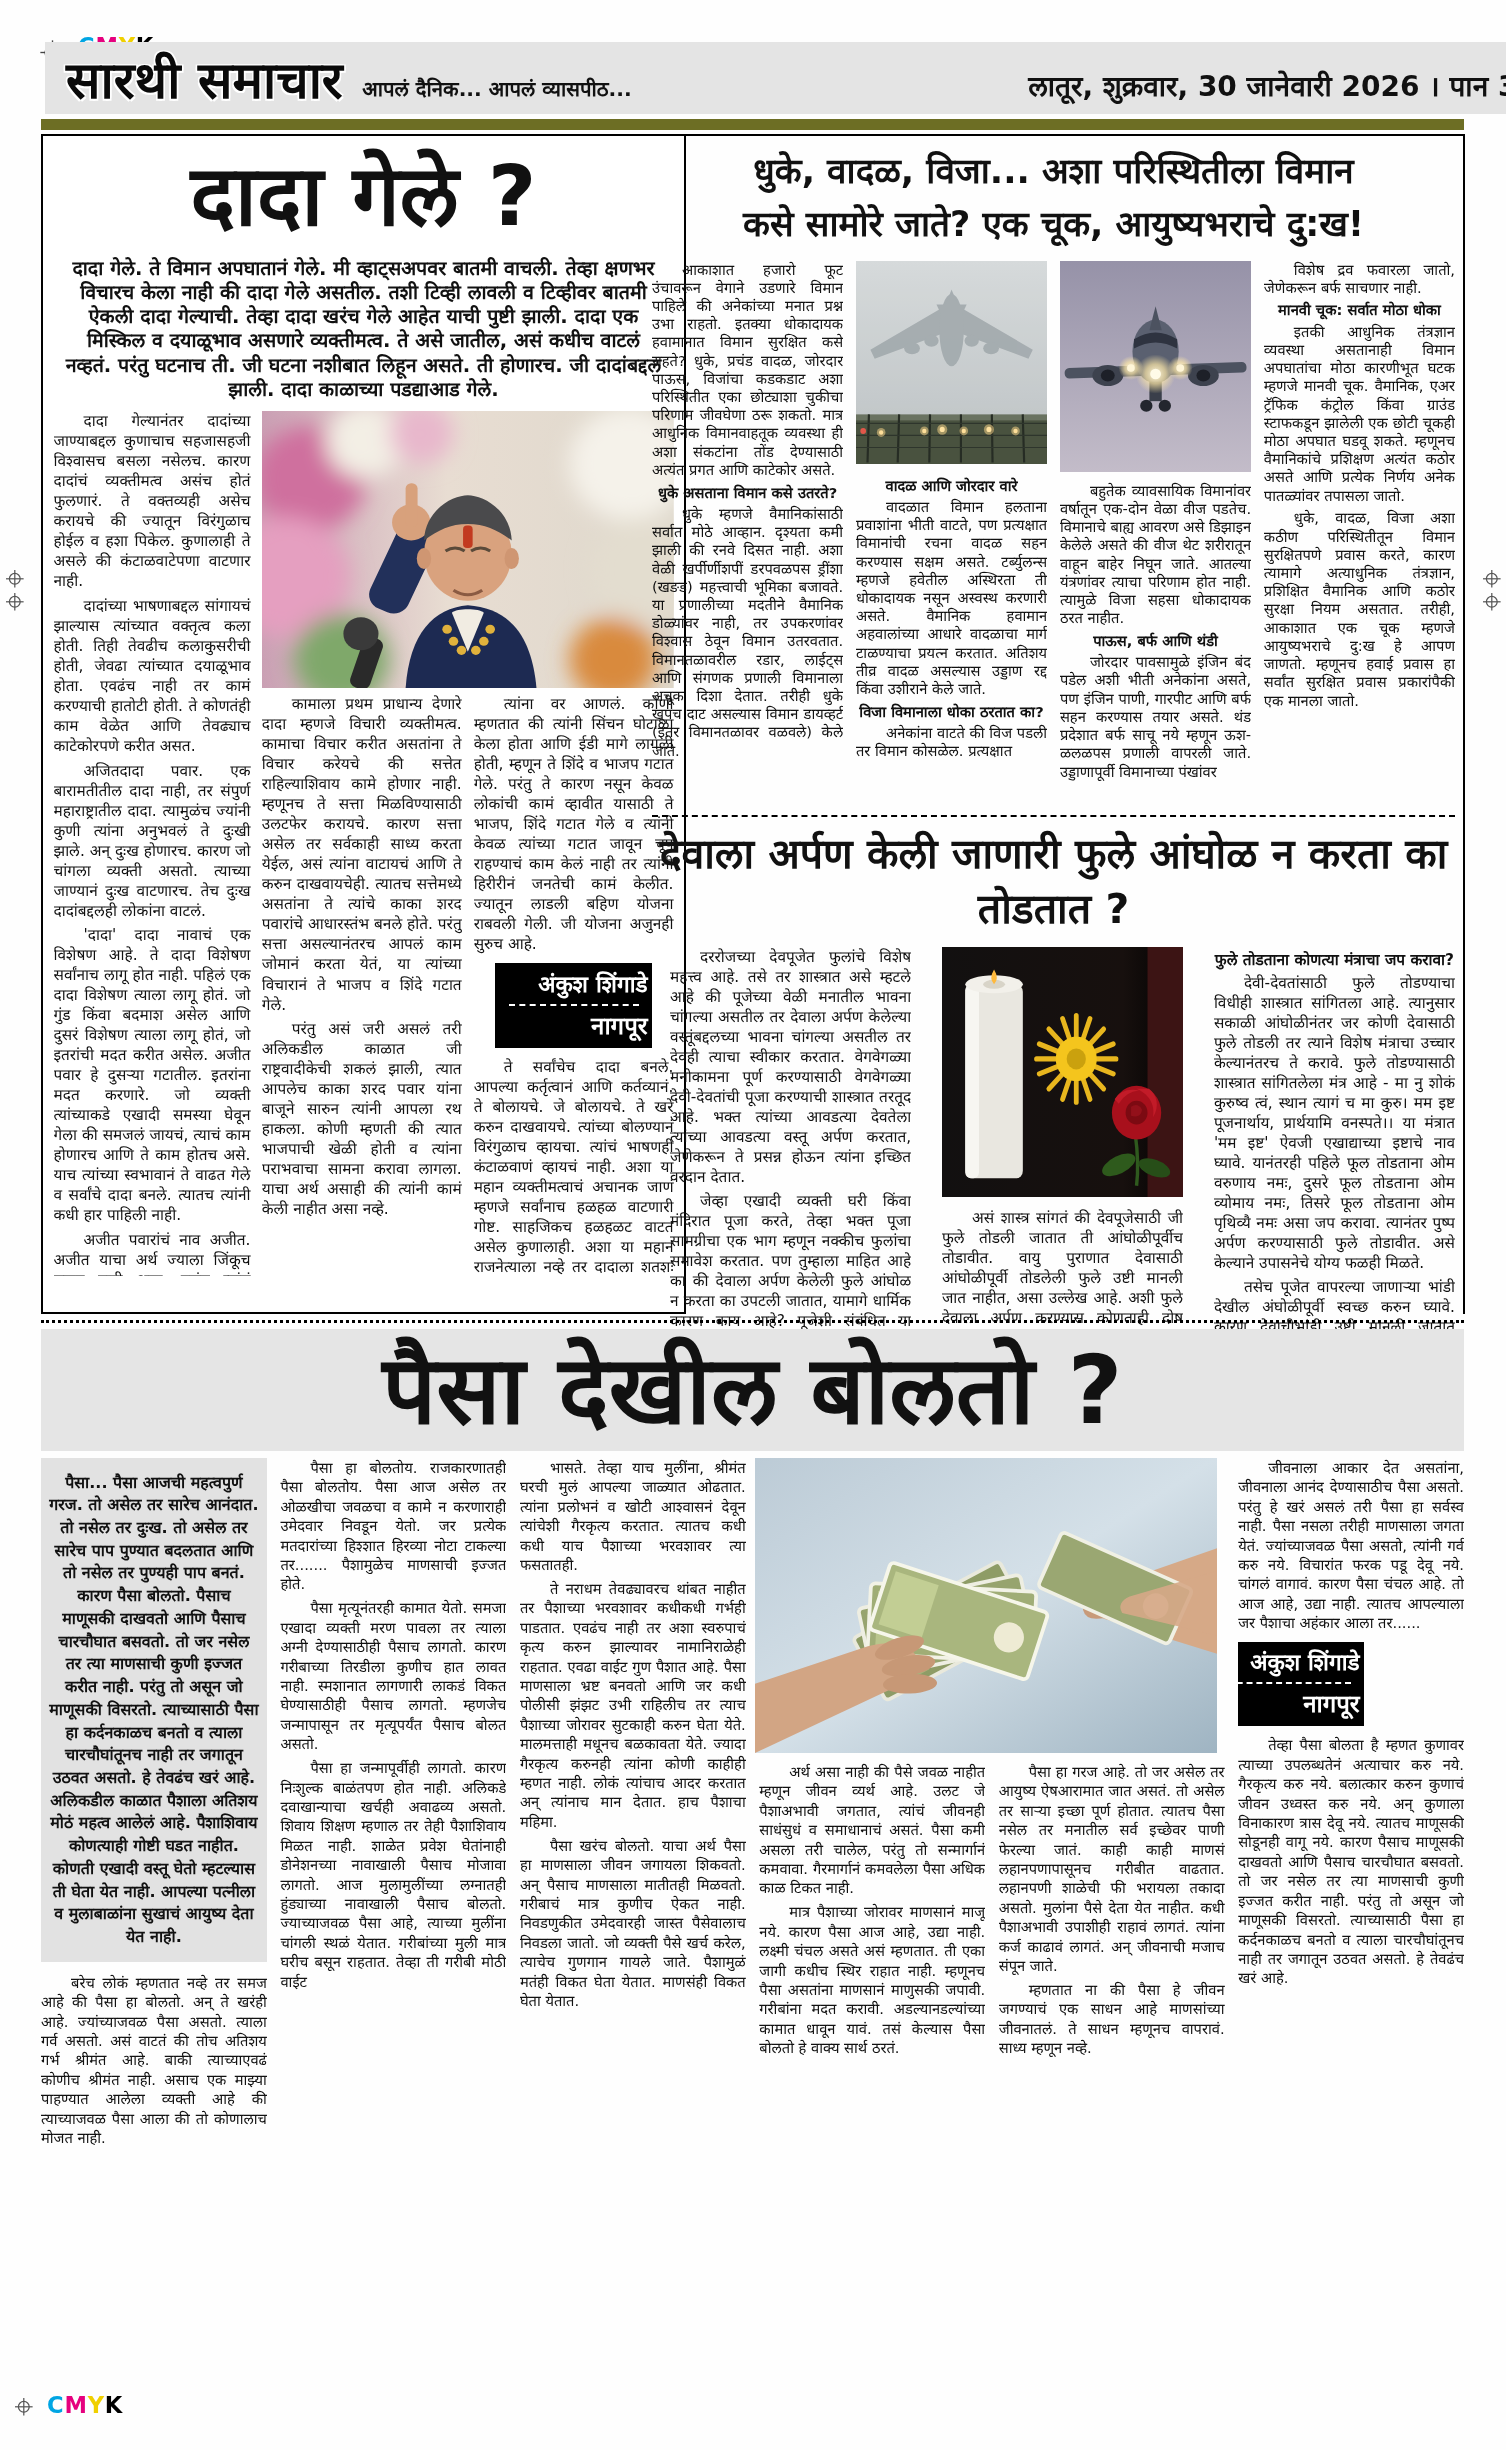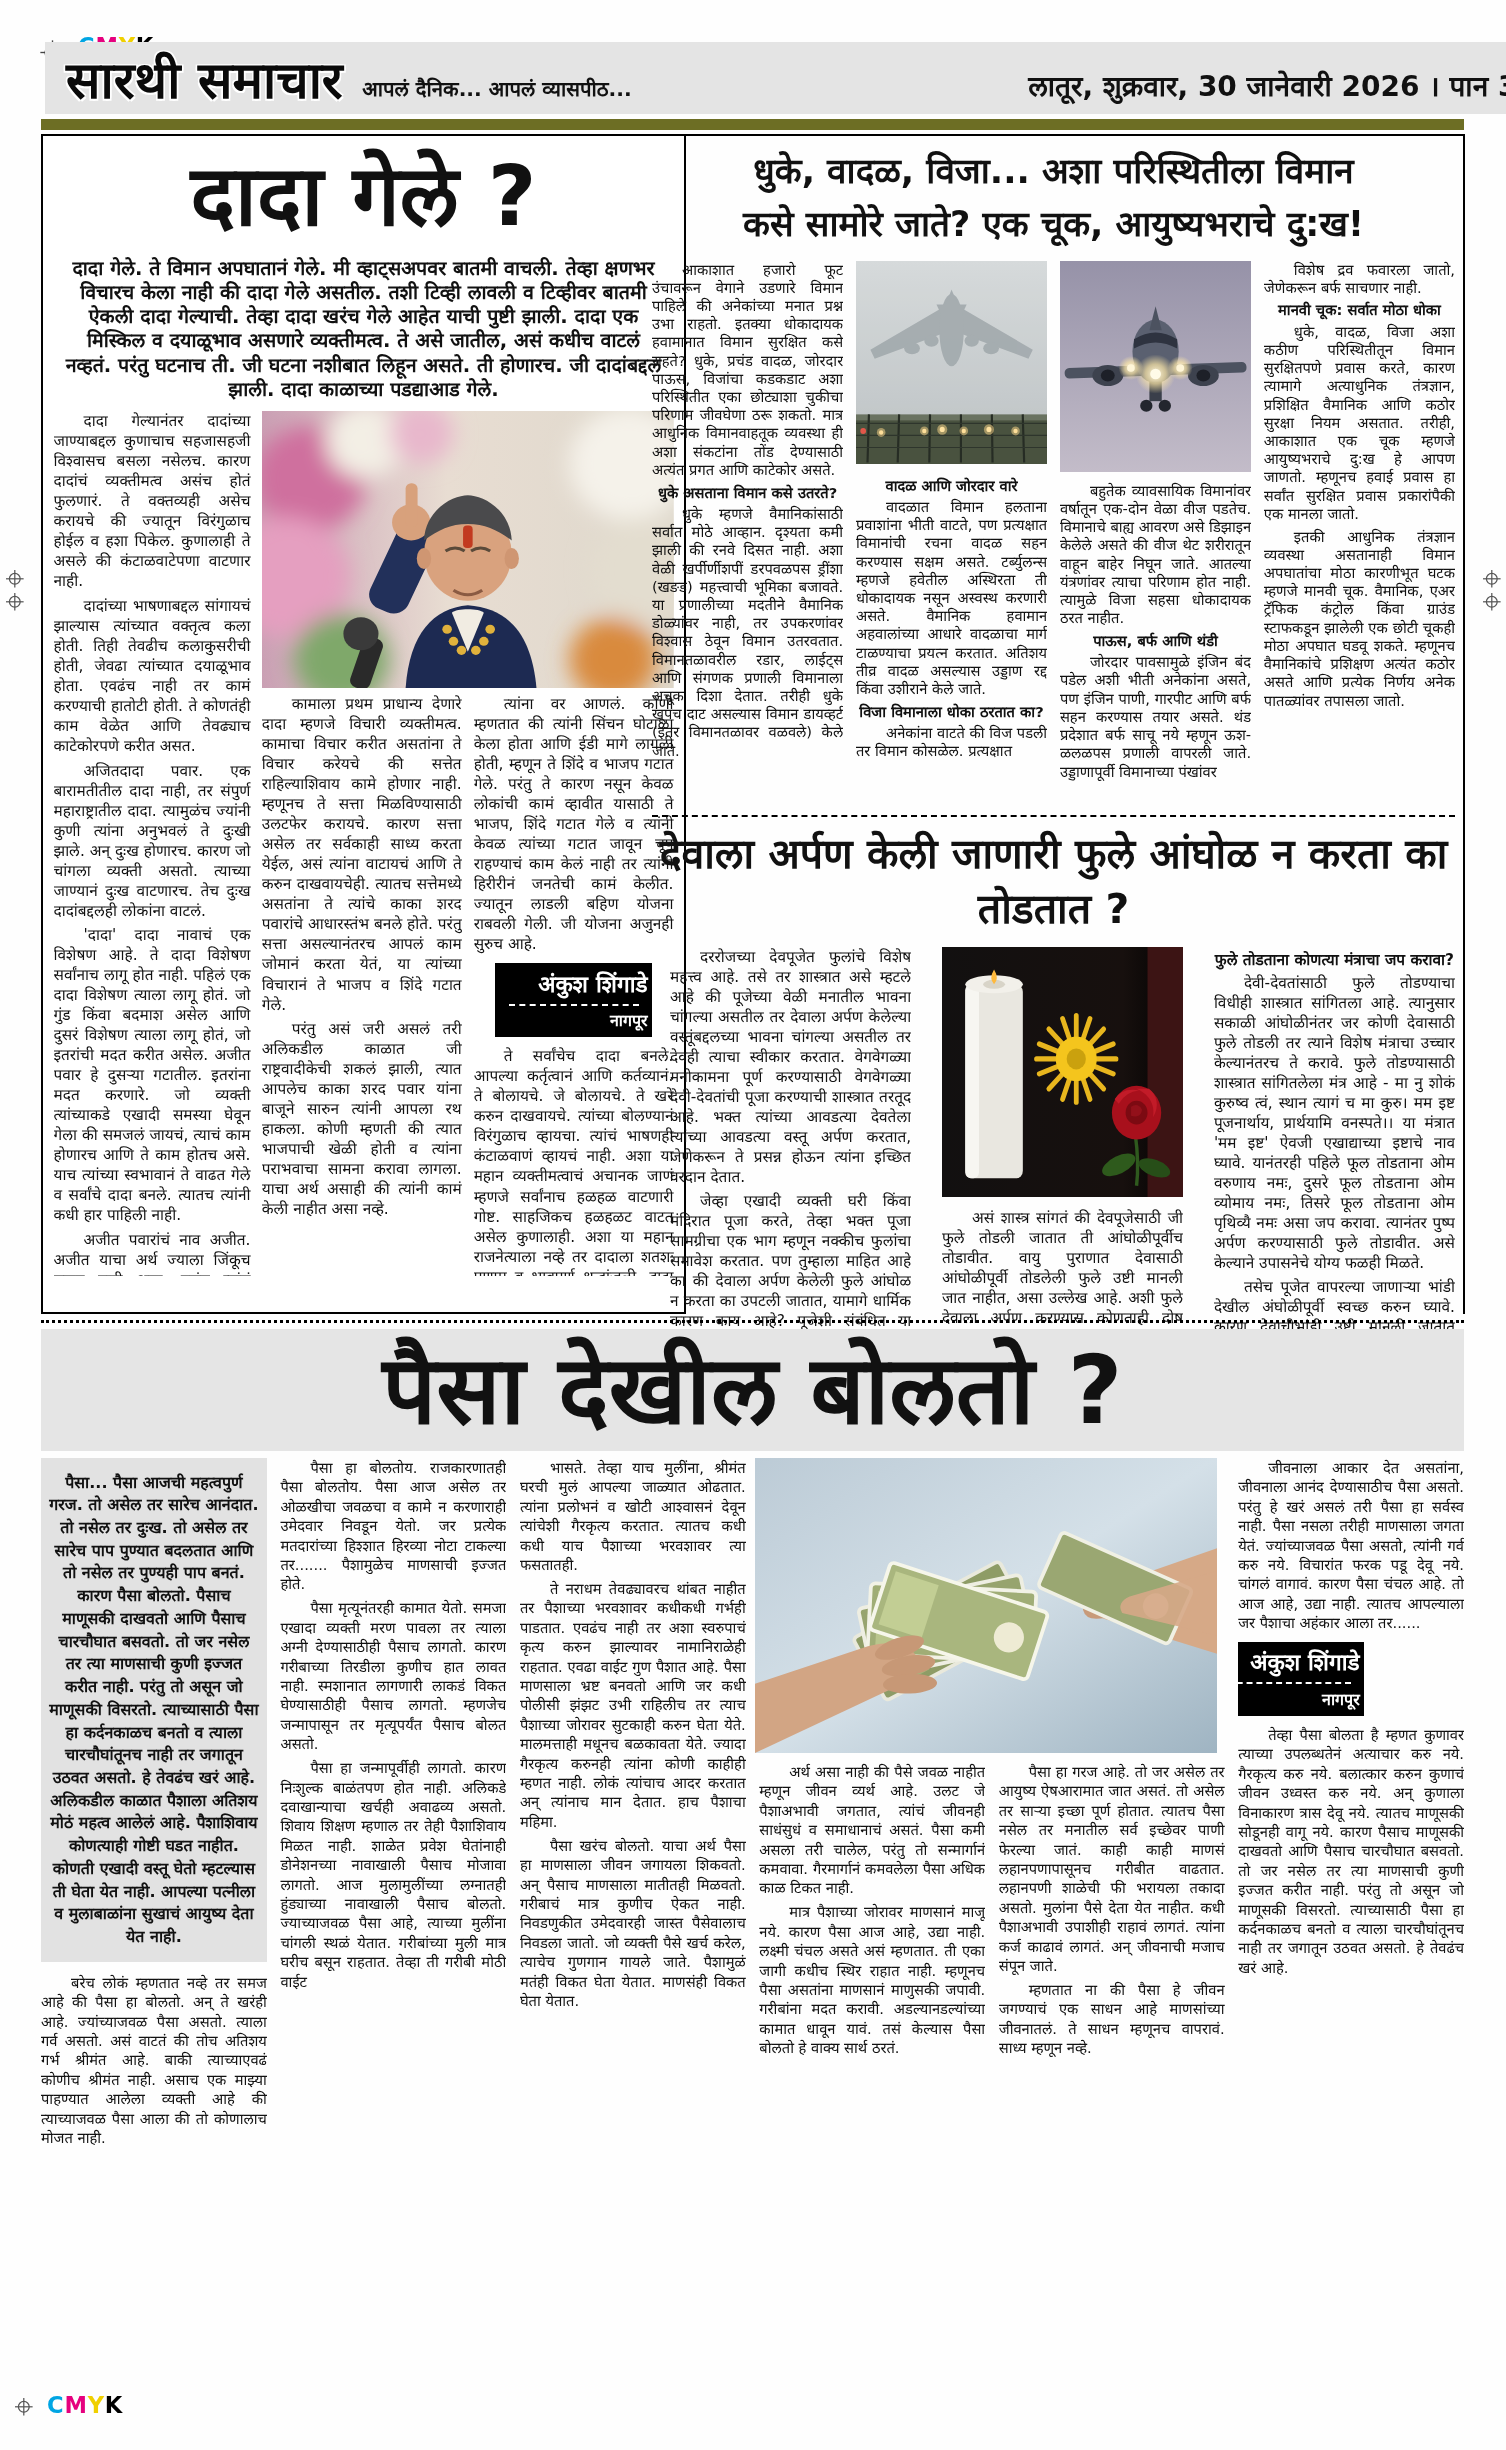--- a/index.html
+++ b/index.html
@@ -33,21 +33,21 @@
   .dada-c1{flex:0 0 197px;font-size:15.4px;line-height:1.3;overflow:hidden;}
   .dada-right{flex:1;display:flex;flex-direction:column;overflow:hidden;}
   .politician-photo{width:100%;height:277px;flex:0 0 277px;}
   .dada-2cols{display:flex;gap:12px;margin-top:6px;flex:1;overflow:hidden;}
   .dada-2cols > div{flex:1;font-size:15.4px;line-height:1.3;overflow:hidden;}
   
   .author-box{width:157px;margin:9px auto;background:#000;color:#fff;text-align:right;
               padding:7.5px 4.5px 6px 4.5px;}
   .author-name{font-size:22.6px;font-weight:800;line-height:1.2;}
   .author-sep{border-top:2.3px dashed #fff;margin:6px 9px 4.5px 9px;}
-  .author-place{font-size:16px;font-weight:bold;}
+  .author-place{font-size:24px;font-weight:bold;}
   
   .plane-art{position:absolute;left:652px;top:145px;width:803px;}
   .plane-headline{font-size:35px;font-weight:800;text-align:center;line-height:1.5;}
   .plane-cols{display:flex;gap:12.8px;margin-top:10.5px;height:546px;overflow:hidden;}
   .plane-cols > div{flex:1;font-size:14.7px;line-height:1.24;overflow:hidden;}
   .foggy-runway-photo{width:100%;height:203px;margin-bottom:6px;}
   .airplane-front-photo{width:100%;height:211px;margin-bottom:6px;}
   .dashed-sep{position:absolute;left:652px;top:815px;width:803px;border-top:2.3px dashed #000;}
   
   .flower-art{position:absolute;left:652px;top:827px;width:803px;}
@@ -317,22 +317,22 @@
         </svg>
         <div data-name="column-text">
             <p class="para" data-name="paragraph">बहुतेक व्यावसायिक विमानांवर वर्षातून एक-दोन वेळा वीज पडतेच. विमानाचे बाह्य आवरण असे डिझाइन केलेले असते की वीज थेट शरीरातून वाहून बाहेर निघून जाते. आतल्या यंत्रणांवर त्याचा परिणाम होत नाही. त्यामुळे विजा सहसा धोकादायक ठरत नाहीत.</p>
             <p class="subhead" data-name="subhead-rain-snow">पाऊस, बर्फ आणि थंडी</p>
             <p class="para" data-name="paragraph">जोरदार पावसामुळे इंजिन बंद पडेल अशी भीती अनेकांना असते, पण इंजिन पाणी, गारपीट आणि बर्फ सहन करण्यास तयार असते. थंड प्रदेशात बर्फ साचू नये म्हणून ऊश-ळलळपस प्रणाली वापरली जाते. उड्डाणापूर्वी विमानाच्या पंखांवर</p>
           </div>
       </div>
       <div data-name="article-column">
           <p class="para" data-name="paragraph">विशेष द्रव फवारला जातो, जेणेकरून बर्फ साचणार नाही.</p>
           <p class="subhead" data-name="subhead-human-error">मानवी चूक: सर्वात मोठा धोका</p>
+          <p class="para" data-name="paragraph">इतकी आधुनिक तंत्रज्ञान व्यवस्था असतानाही विमान अपघातांचा मोठा कारणीभूत घटक म्हणजे मानवी चूक. वैमानिक, एअर ट्रॅफिक कंट्रोल किंवा ग्राउंड स्टाफकडून झालेली एक छोटी चूकही मोठा अपघात घडवू शकते. म्हणूनच वैमानिकांचे प्रशिक्षण अत्यंत कठोर असते आणि प्रत्येक निर्णय अनेक पातळ्यांवर तपासला जातो.</p>
           <p class="para" data-name="paragraph">धुके, वादळ, विजा अशा कठीण परिस्थितीतून विमान सुरक्षितपणे प्रवास करते, कारण त्यामागे अत्याधुनिक तंत्रज्ञान, प्रशिक्षित वैमानिक आणि कठोर सुरक्षा नियम असतात. तरीही, आकाशात एक चूक म्हणजे आयुष्यभराचे दु:ख हे आपण जाणतो. म्हणूनच हवाई प्रवास हा सर्वांत सुरक्षित प्रवास प्रकारांपैकी एक मानला जातो.</p>
-          <p class="para" data-name="paragraph">इतकी आधुनिक तंत्रज्ञान व्यवस्था असतानाही विमान अपघातांचा मोठा कारणीभूत घटक म्हणजे मानवी चूक. वैमानिक, एअर ट्रॅफिक कंट्रोल किंवा ग्राउंड स्टाफकडून झालेली एक छोटी चूकही मोठा अपघात घडवू शकते. म्हणूनच वैमानिकांचे प्रशिक्षण अत्यंत कठोर असते आणि प्रत्येक निर्णय अनेक पातळ्यांवर तपासला जातो.</p>
         </div>
     </div>
   </div>
 
   <div class="dashed-sep" data-name="section-separator"></div>
 
   <div class="flower-art" data-name="article-puja-flowers">
     <div class="flower-headline" data-name="article-headline">देवाला अर्पण केली जाणारी फुले आंघोळ न करता का तोडतात ?</div>
     <div class="flower-cols">
       <div data-name="article-column">

